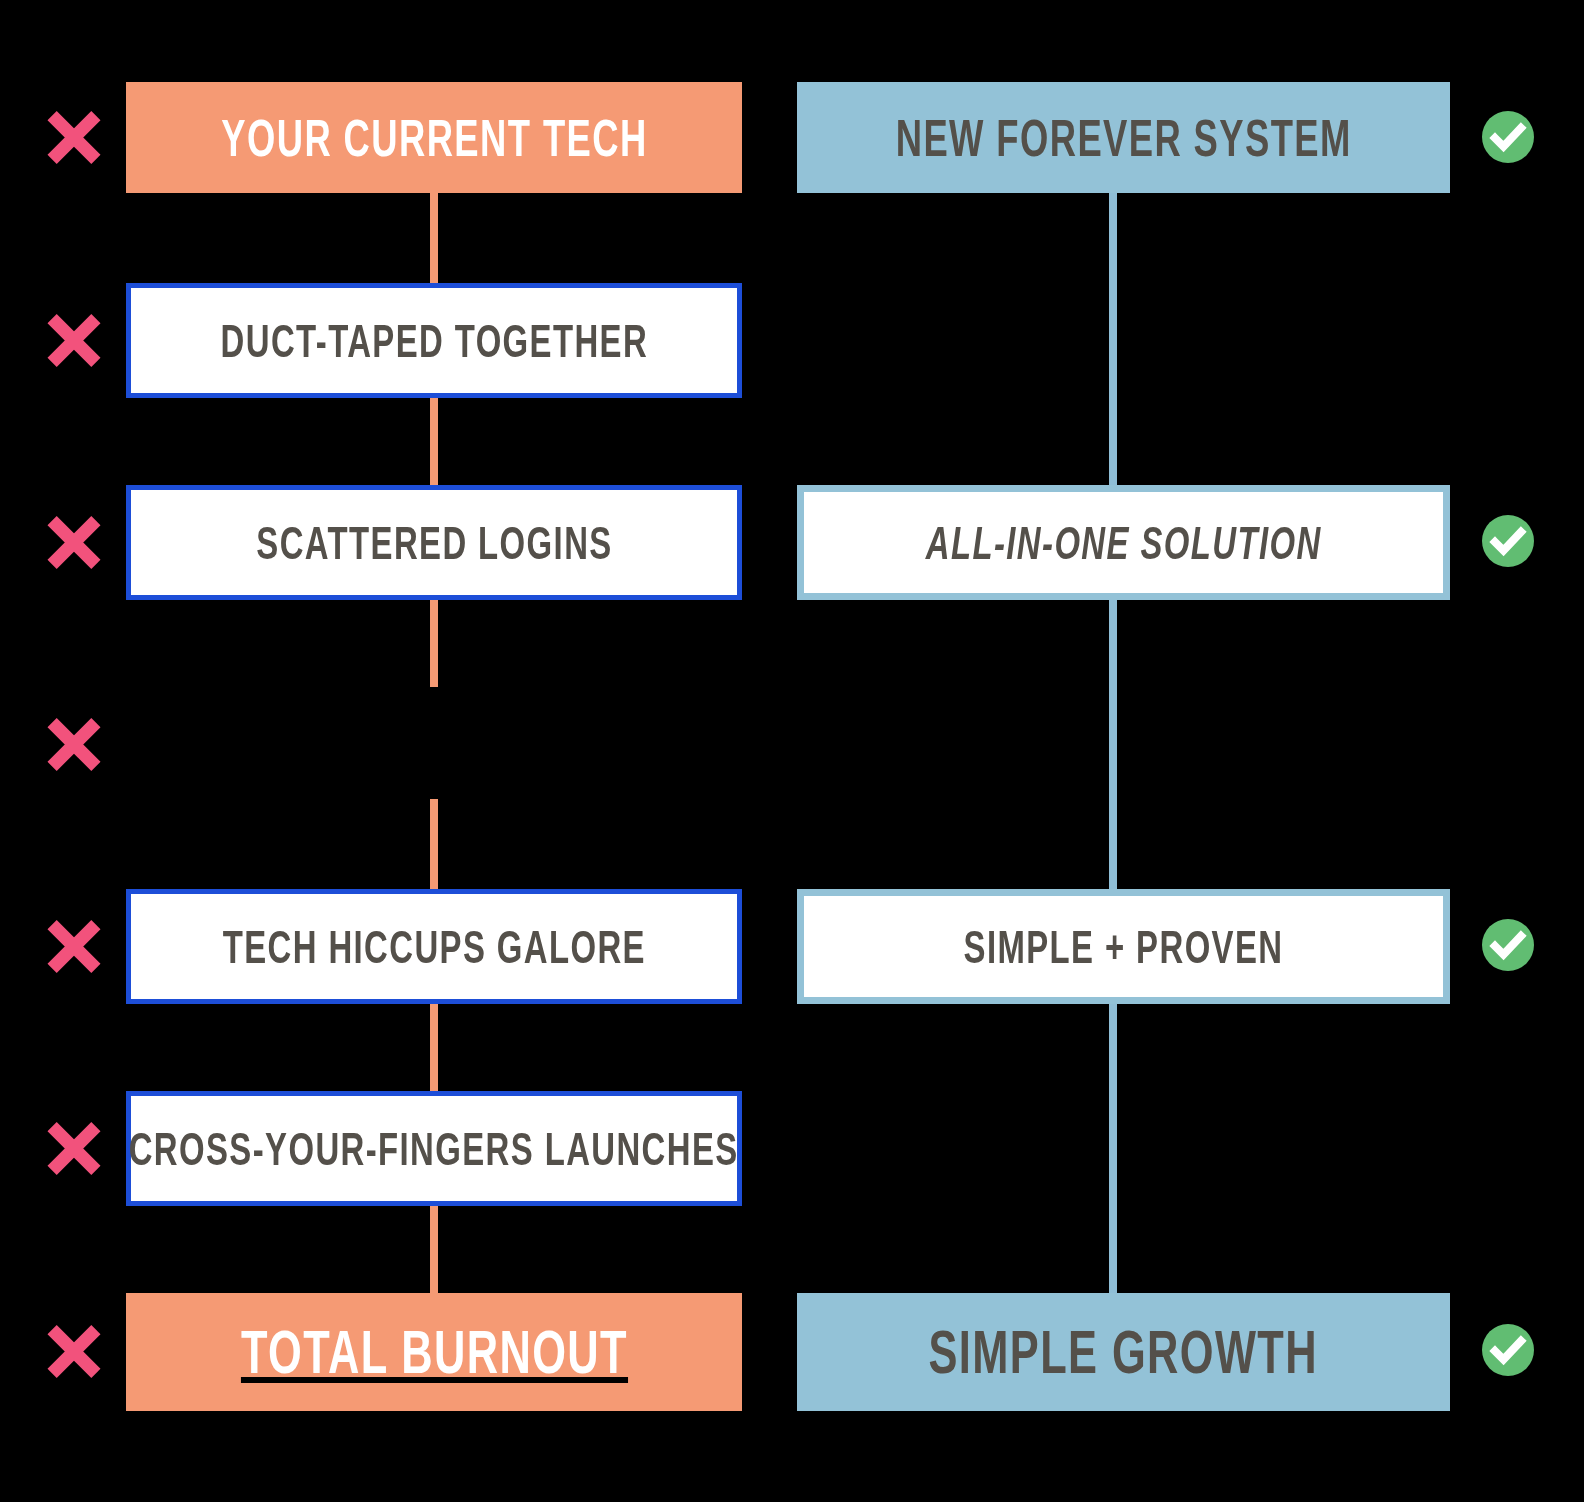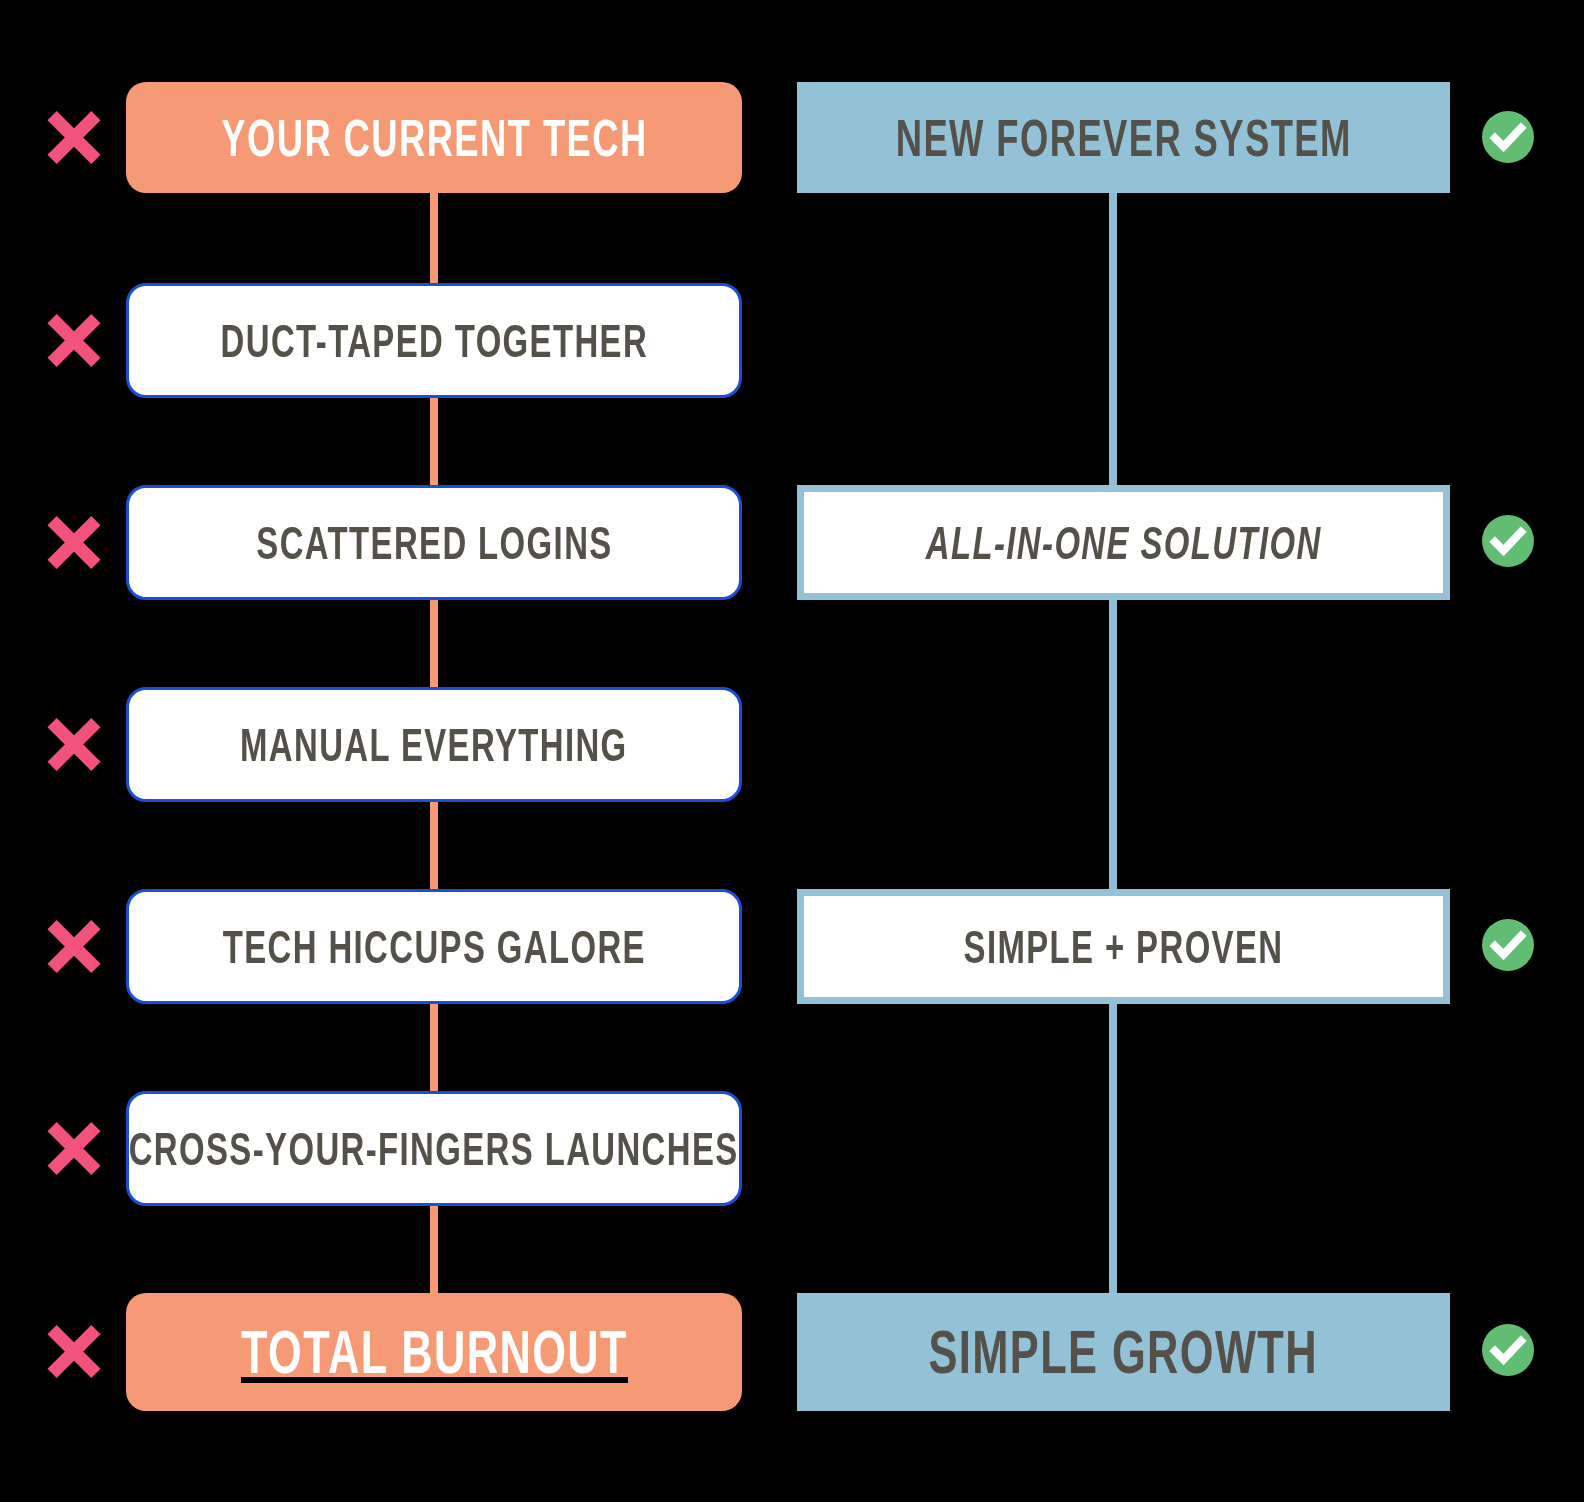--- a/index.html
+++ b/index.html
@@ -28,36 +28,36 @@
 
   
   .node {
     position: absolute;
     box-sizing: border-box;
     display: flex;
     align-items: center;
     justify-content: center;
     text-align: center;
   }
-  .node.col-left  { left: 126px;  width: 616px; border-radius: 20px; }
+  .node.col-left  { left: 126px;  width: 616px; }
   .node.col-right { left: 797px;  width: 653px; }
 
   
   .node.filled-left {
     background: #f59a74;
     border: none;
   }
   .node.filled-right {
     background: #93c2d7;
     border: none;
   }
   
   .node.outline-left {
     background: #ffffff;
-    border: 3px solid #1d4ed8;
+    border: 5px solid #1d4ed8;
   }
   .node.outline-right {
     background: #ffffff;
     border: 7px solid #93c2d7;
   }
 
   
   .label {
     display: inline-block;
     font-family: "Liberation Sans", sans-serif;
@@ -131,23 +131,20 @@
   </div>
 
   <div class="node col-left outline-left" style="top:283px; height:115px;">
     <span class="label lbl-body dark">DUCT-TAPED TOGETHER</span>
   </div>
 
   <div class="node col-left outline-left" style="top:485px; height:115px;">
     <span class="label lbl-body dark">SCATTERED LOGINS</span>
   </div>
 
-  <div class="node col-left outline-left" style="top:687px; height:115px;">
-    <span class="label lbl-body dark">MANUAL EVERYTHING</span>
-  </div>
 
   <div class="node col-left outline-left" style="top:889px; height:115px;">
     <span class="label lbl-body dark">TECH HICCUPS GALORE</span>
   </div>
 
   <div class="node col-left outline-left" style="top:1091px; height:115px;">
     <span class="label lbl-body dark">CROSS-YOUR-FINGERS LAUNCHES</span>
   </div>
 
   <div class="node col-left filled-left" style="top:1293px; height:118px;text-decoration:underline;">

